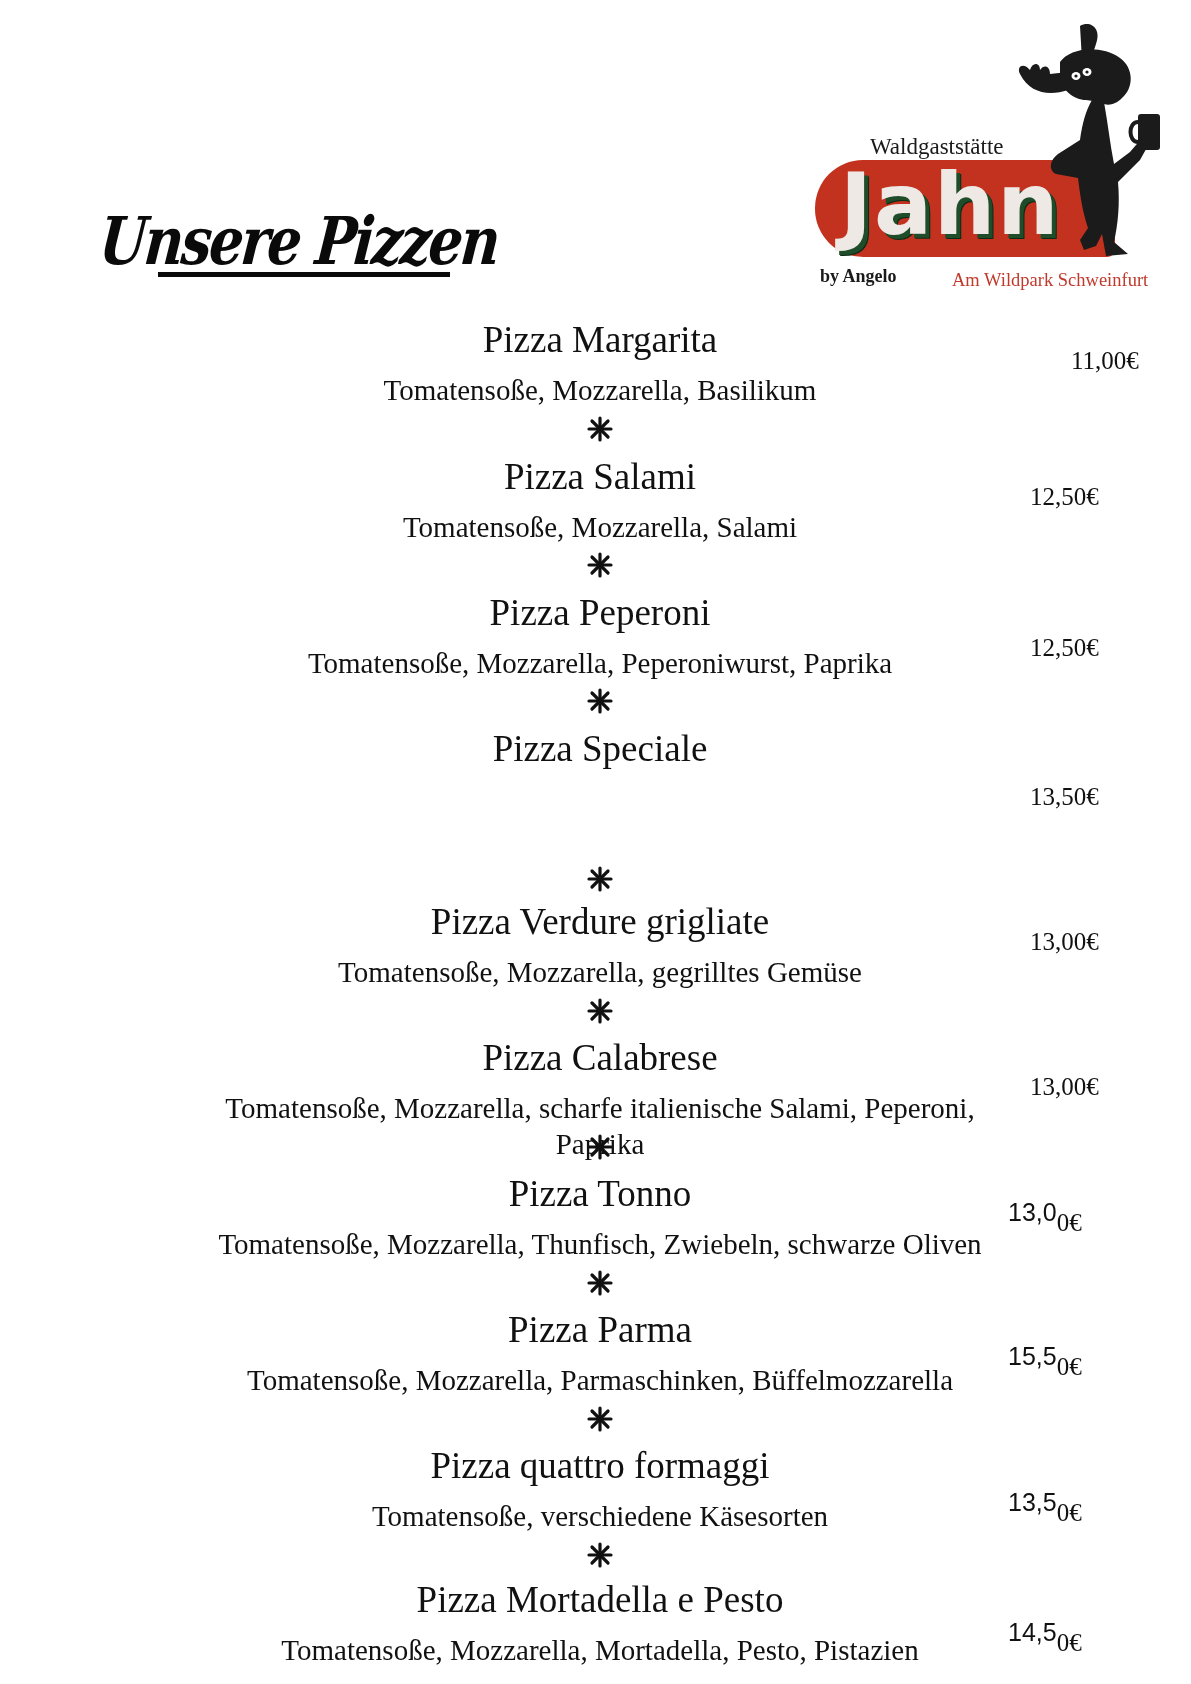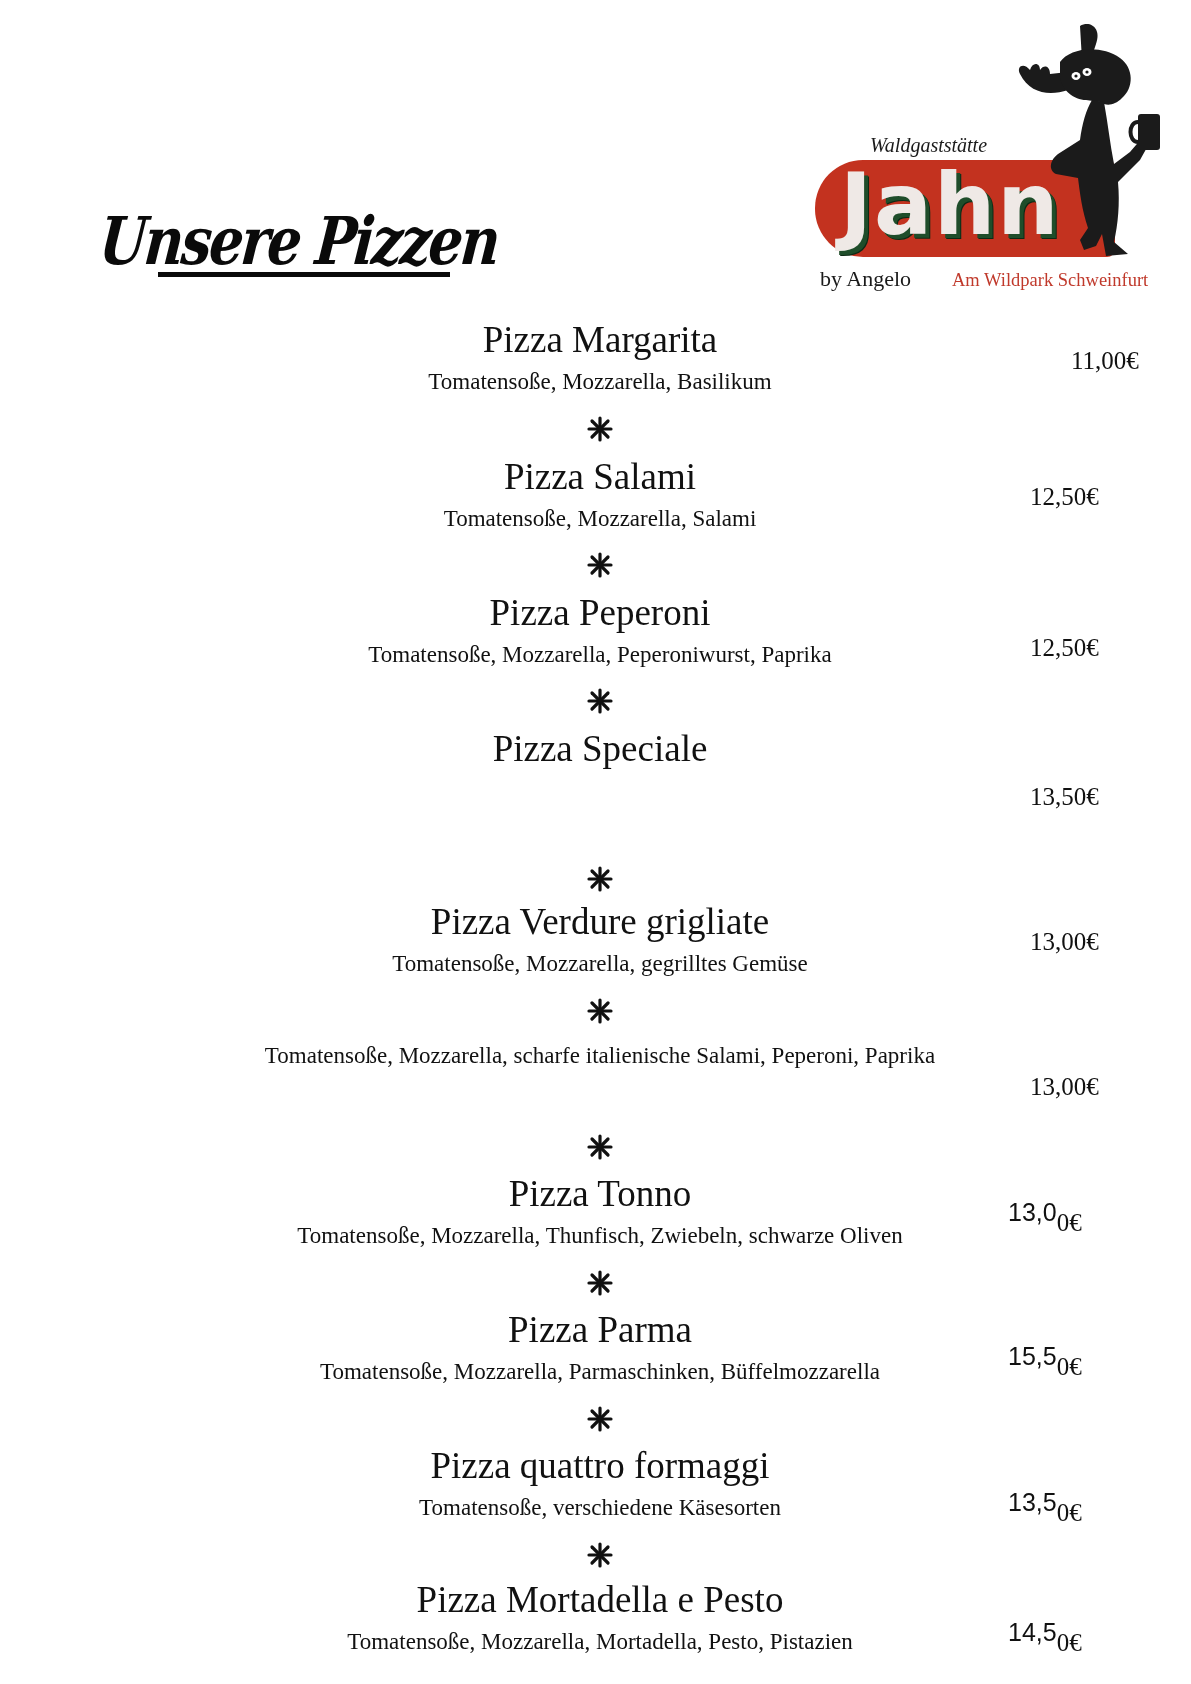--- a/index.html
+++ b/index.html
@@ -8,34 +8,34 @@
 
   
   .menu-title { position: absolute; left: 100px; top: 196px; width: 360px; height: 110px; }
   .menu-title .script { font-family: "DejaVu Serif", serif; font-style: italic; font-weight: bold;
        font-size: 66px; letter-spacing: -3px; transform: scaleX(0.82) skewX(-6deg);
        transform-origin: left center; white-space: nowrap; line-height: 90px; color: #0a0a0a; }
   .menu-title .underline { position: absolute; left: 58px; top: 76px; width: 292px; height: 5px; background: #0a0a0a; }
 
   
   .logo { position: absolute; left: 810px; top: 14px; width: 360px; height: 290px; }
-  .logo .waldg { position: absolute; left: 60px; top: 120px; font-size: 20px; color: #1a1a1a; white-space: nowrap; font-style: italic; }
+  .logo .waldg { position: absolute; left: 60px; top: 120px; font-size: 23px; color: #1a1a1a; white-space: nowrap; }
   .logo .pill { position: absolute; left: 5px; top: 146px; width: 300px; height: 97px; background: #c3321f;
                 border-radius: 48px 8px 8px 48px; }
   .logo .jahn { position: absolute; left: 30px; top: 140px; font-family: "DejaVu Sans", sans-serif;
                 font-weight: bold; font-size: 86px; color: #efe9e6;
                 text-shadow: 4px 4px 0 #1f4d2a, 5px 5px 0 #0d2a15; letter-spacing: 2px; white-space: nowrap; }
-  .logo .by { position: absolute; left: 10px; top: 252px; font-size: 22px; color: #1a1a1a; white-space: nowrap; }
+  .logo .by { position: absolute; left: 10px; top: 252px; font-size: 18px; color: #1a1a1a; white-space: nowrap; font-weight: bold; }
   .logo .loc { position: absolute; left: 142px; top: 256px; font-size: 18.5px; color: #c0392b; white-space: nowrap; }
   .logo .moose { position: absolute; left: 200px; top: 0px; width: 160px; height: 250px; }
 
   
   .item { position: absolute; left: 190px; width: 820px; text-align: center; }
   .item .name { font-size: 37px; line-height: 44px; color: #111; white-space: nowrap; }
-  .item .desc { font-size: 23px; line-height: 36px; color: #111; margin-top: 2px; }
+  .item .desc { font-size: 29px; line-height: 36px; color: #111; margin-top: 10px; }
   .sep { position: absolute; left: 580px; width: 40px; text-align: center;
          font-family: "DejaVu Sans", sans-serif; font-size: 36px; line-height: 36px; color: #111; }
   .sep svg { width: 26px; height: 26px; }
 
   .price { position: absolute; left: 1030px; font-size: 25px; color: #111; white-space: nowrap; }
   .price.alt { font-family: "Liberation Sans", sans-serif; }
   .price.alt .main { font-size: 25px; }
   .price.alt .tail { font-family: "Liberation Serif", serif; font-size: 25px; position: relative; top: 10px; }
 </style>
 </head>
@@ -89,20 +89,21 @@
     <div class="item" style="top: 727px;">
       <div class="name">Pizza Speciale</div>
     </div>
     <div class="price" style="top: 783px;">13,50€</div>
     <div class="item" style="top: 900px;">
       <div class="name">Pizza Verdure grigliate</div>
       <div class="desc">Tomatensoße, Mozzarella, gegrilltes Gemüse</div>
     </div>
     <div class="price" style="top: 928px;">13,00€</div>
     <div class="item" style="top: 1036px;">
+      <div class="name">Pizza Calabrese</div>
       <div class="desc">Tomatensoße, Mozzarella, scharfe italienische Salami, Peperoni, Paprika</div>
     </div>
     <div class="price" style="top: 1073px;">13,00€</div>
     <div class="item" style="top: 1172px;">
       <div class="name">Pizza Tonno</div>
       <div class="desc">Tomatensoße, Mozzarella, Thunfisch, Zwiebeln, schwarze Oliven</div>
     </div>
     <div class="price alt" style="top: 1198px; left: 1008px;"><span class="main">13,0</span><span class="tail">0€</span></div>
     <div class="item" style="top: 1308px;">
       <div class="name">Pizza Parma</div>

